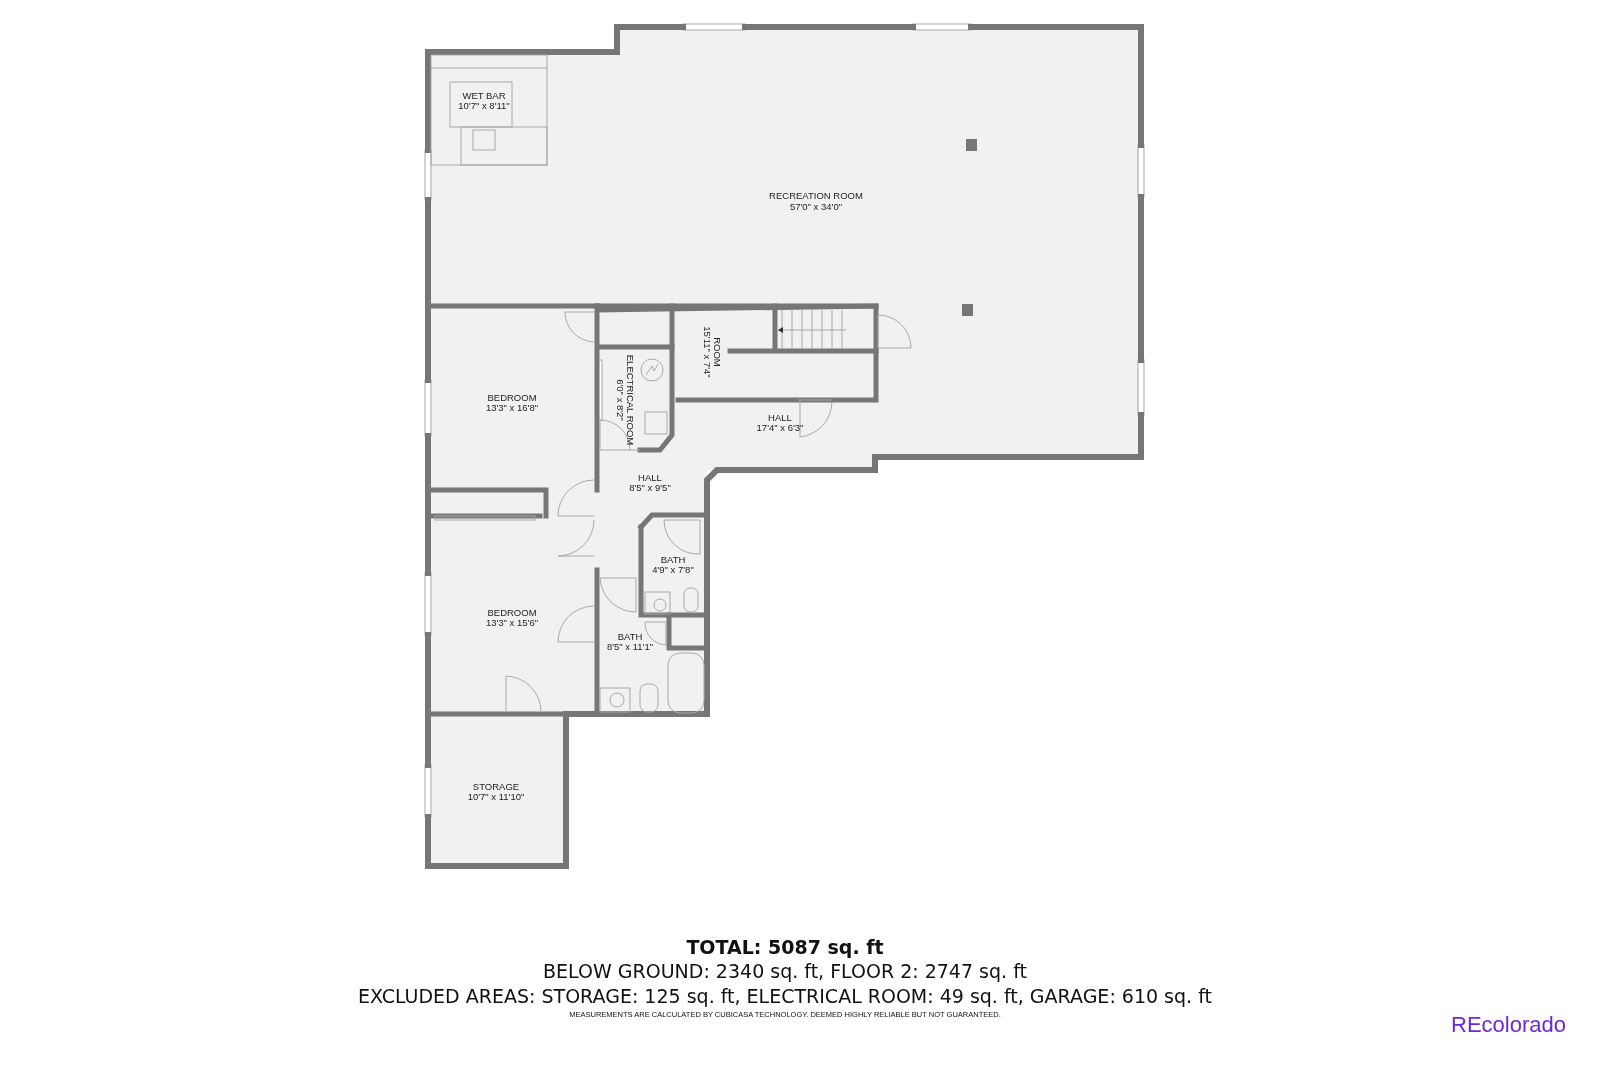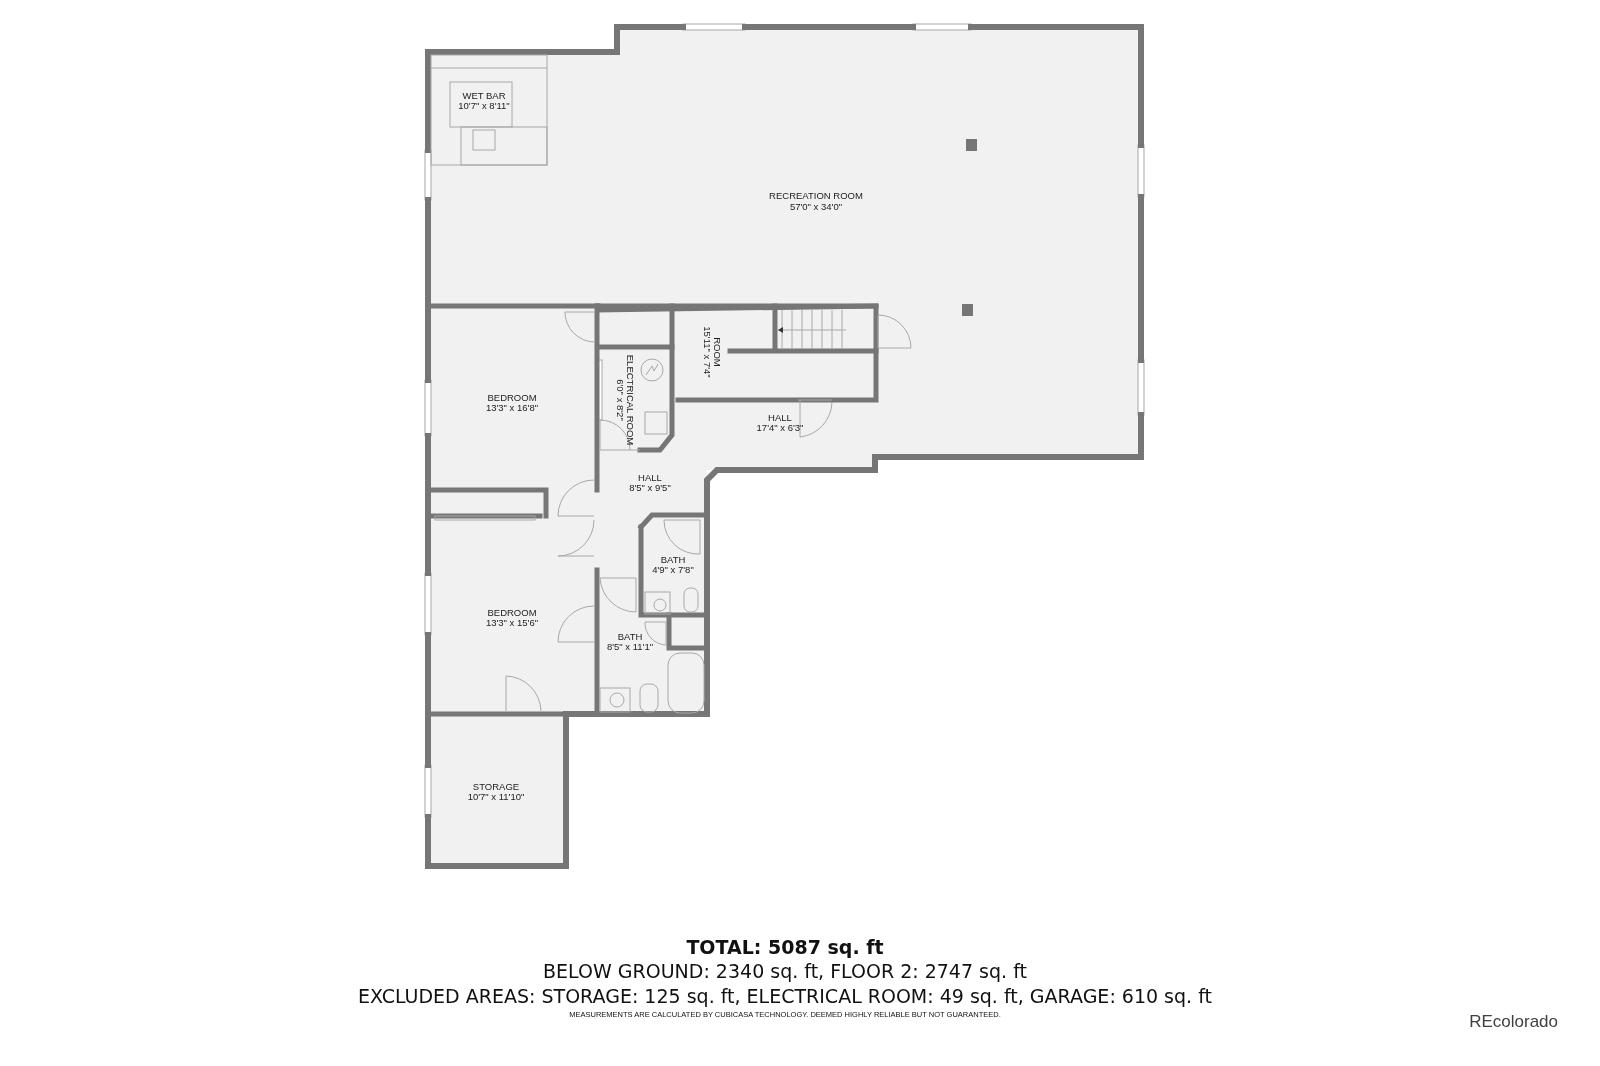--- a/index.html
+++ b/index.html
@@ -10,21 +10,21 @@
   .iwall { fill:none; stroke:#767676; stroke-width:5; stroke-linecap:square; }
   .thin { fill:none; stroke:#a8a8a8; stroke-width:1; }
   .win { fill:#ffffff; stroke:#a8a8a8; stroke-width:1; }
   .col { fill:#767676; }
   .rlabel { font-family:"Liberation Sans", sans-serif; font-size:9.5px; fill:#222; }
   .summary { position:absolute; left:0; width:1600px; text-align:center; color:#111; font-family:"DejaVu Sans", sans-serif; }
   #total { top:936px; font-size:19px; font-weight:bold; left:-15px; }
   #below { top:960px; font-size:19px; left:-15px; }
   #excluded { top:985px; font-size:19px; left:-15px; }
   #disclaimer { top:1010px; font-size:7.5px; font-family:"Liberation Sans", sans-serif; left:-15px; }
-  #brand { position:absolute; right:42px; top:1012px; font-size:17px; color:#404040; font-family:"Liberation Sans", sans-serif; }
+  #brand { position:absolute; right:34px; top:1012px; font-size:22px; color:#6d28d9; font-family:"Liberation Sans", sans-serif; }
 </style>
 </head>
 <body>
 
 <svg id="plan" viewBox="0 0 1600 1066" xmlns="http://www.w3.org/2000/svg">
 
   <path class="floor" d="M428,52 L617,52 L617,27 L1141,27 L1141,457 L875,457 L875,470 L707,470 L707,714 L566,714 L566,866 L428,866 Z"></path>
 
   <g>
     <rect class="win" x="683" y="24" width="62" height="6"></rect>

